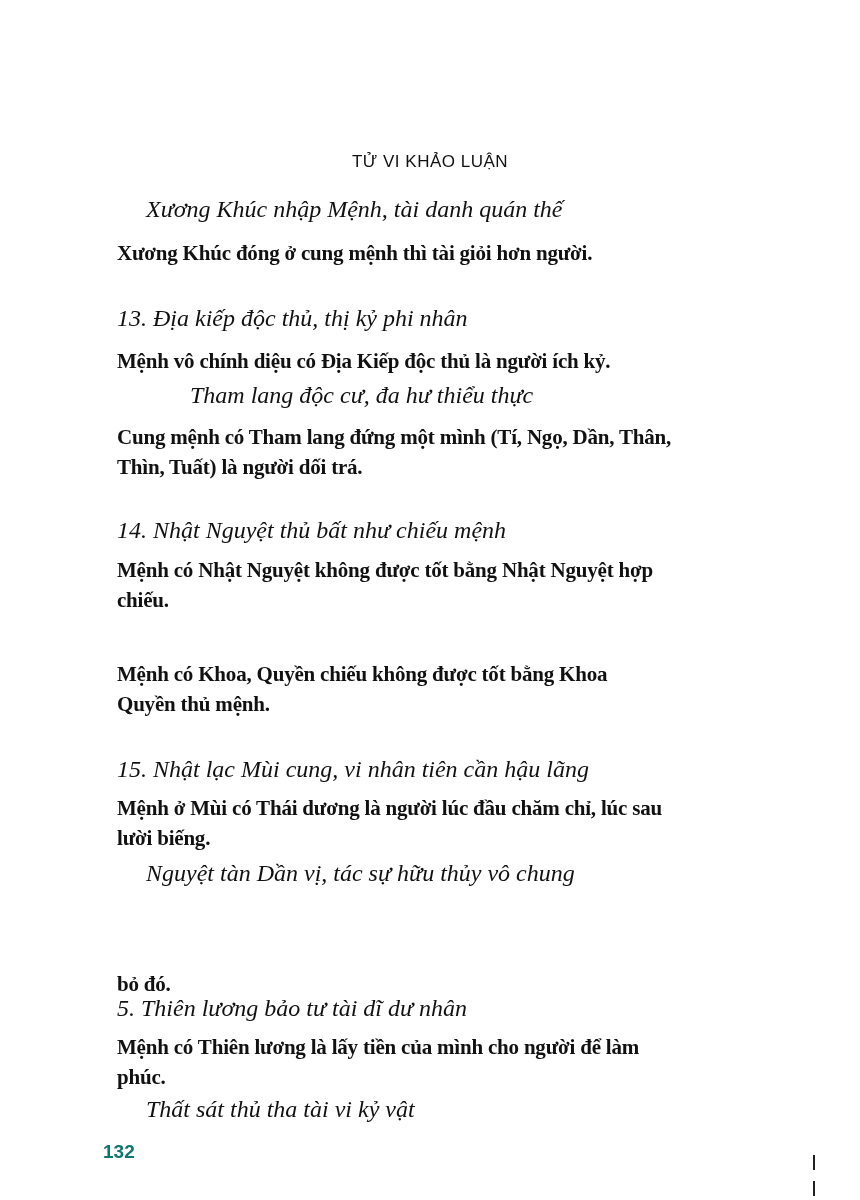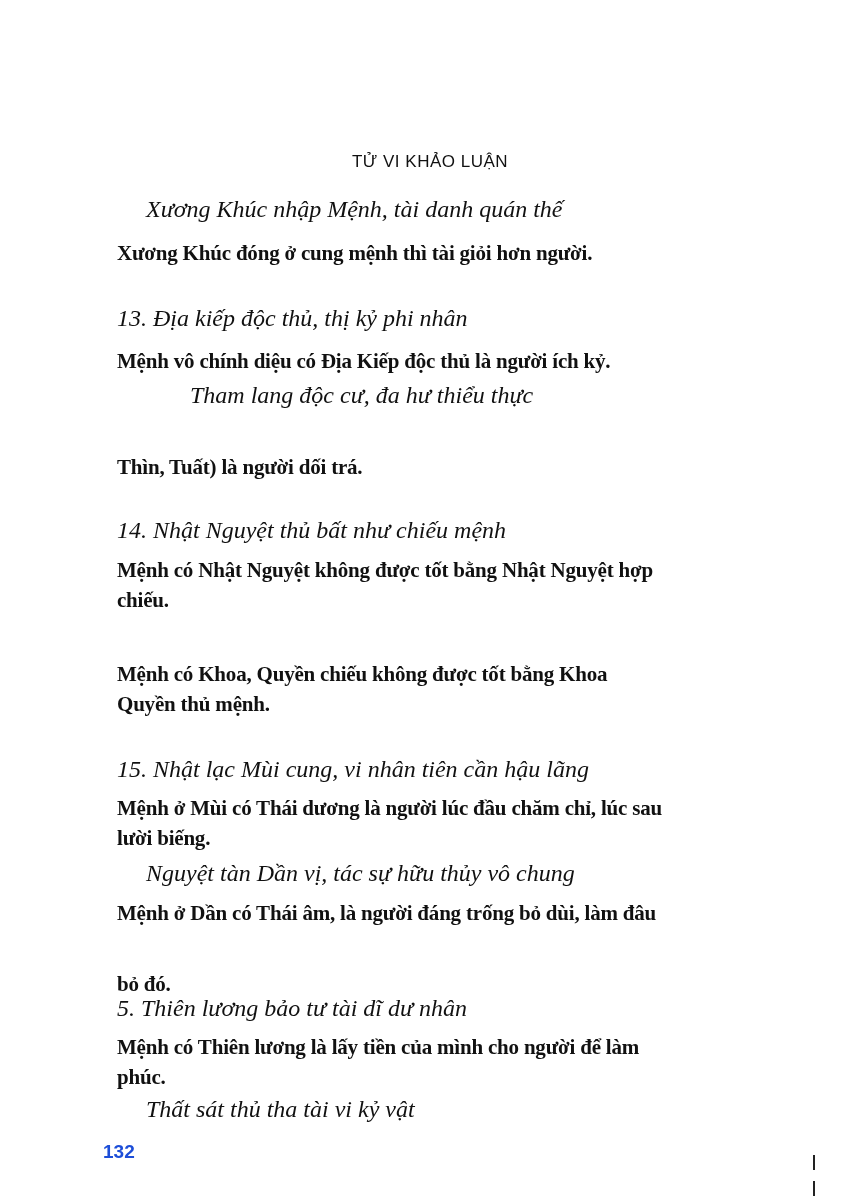--- a/index.html
+++ b/index.html
@@ -49,21 +49,21 @@
       font-family: "Liberation Serif", "DejaVu Serif", serif;
       letter-spacing: -0.2px;
     }
     .page-number {
       position: absolute;
       left: 103px;
       top: 1141px;
       font-family: "Liberation Sans", "DejaVu Sans", sans-serif;
       font-size: 19px;
       font-weight: bold;
-      color: #1d4ed8;
+      color: #0f766e;
     }
     .edge-mark {
       position: absolute;
       left: 813px;
       width: 2px;
       height: 15px;
       background: #222;
     }
   </style>
 </head>
@@ -71,33 +71,33 @@
 
 <div class="page">
   <div class="running-head">TỬ VI KHẢO LUẬN</div>
 
   <div class="line heading indent" style="top:196px;">Xương Khúc nhập Mệnh, tài danh quán thế</div>
   <div class="line body" style="top:241px;">Xương Khúc đóng ở  cung mệnh thì tài giỏi hơn người.</div>
 
   <div class="line heading" style="top:305px;">13. Địa kiếp độc thủ, thị kỷ phi nhân</div>
   <div class="line body" style="top:349px;">Mệnh vô chính diệu có Địa Kiếp độc thủ là người ích kỷ.</div>
   <div class="line heading indent" style="top:382px;margin-left:44px;">Tham lang độc cư, đa hư thiểu thực</div>
+  <div class="line body" style="top:425px;">Cung mệnh có Tham lang đứng một mình (Tí, Ngọ, Dần, Thân,</div>
   <div class="line body" style="top:455px;">Thìn, Tuất) là người dối trá.</div>
 
   <div class="line heading" style="top:517px;">14. Nhật Nguyệt thủ bất như chiếu mệnh</div>
   <div class="line body" style="top:558px;">Mệnh có Nhật Nguyệt không được tốt bằng Nhật Nguyệt hợp</div>
   <div class="line body" style="top:588px;">chiếu.</div>
   <div class="line body" style="top:662px;">Mệnh có Khoa, Quyền chiếu không được tốt bằng Khoa</div>
   <div class="line body" style="top:692px;">Quyền thủ mệnh.</div>
 
   <div class="line heading" style="top:756px;">15. Nhật lạc Mùi cung, vi nhân tiên cần hậu lãng</div>
   <div class="line body" style="top:796px;">Mệnh ở Mùi có Thái dương là người lúc đầu chăm chỉ, lúc sau</div>
   <div class="line body" style="top:826px;">lười biếng.</div>
   <div class="line heading indent" style="top:860px;">Nguyệt  tàn Dần vị, tác sự hữu thủy vô chung</div>
-  <div class="line body" style="top:901px;">Mệnh ở Dần có Thái âm, là người đáng trống bỏ dùi, làm đâu</div>
   <div class="line body" style="top:972px;">bỏ đó.</div>
 
   <div class="line heading" style="top:995px;">5. Thiên lương bảo tư tài dĩ dư nhân</div>
   <div class="line body" style="top:1035px;">Mệnh có Thiên lương là lấy tiền của mình cho người để làm</div>
   <div class="line body" style="top:1065px;">phúc.</div>
   <div class="line heading indent" style="top:1096px;">Thất sát thủ tha tài vi kỷ vật</div>
 
   <div class="page-number">132</div>
 
   <div class="edge-mark" style="top:1155px;"></div>

